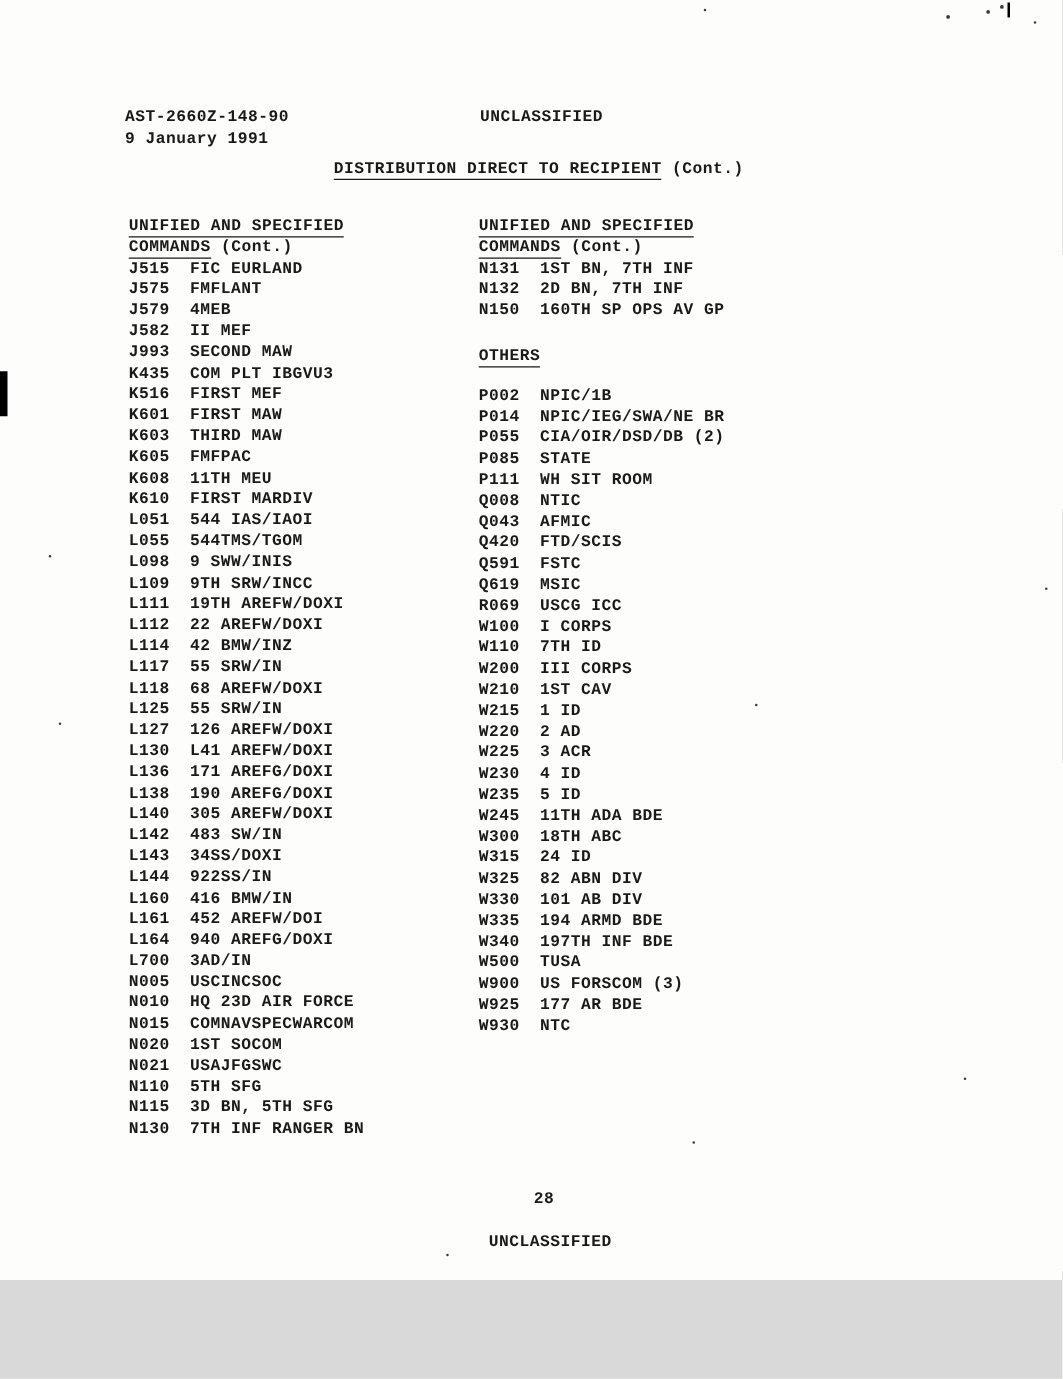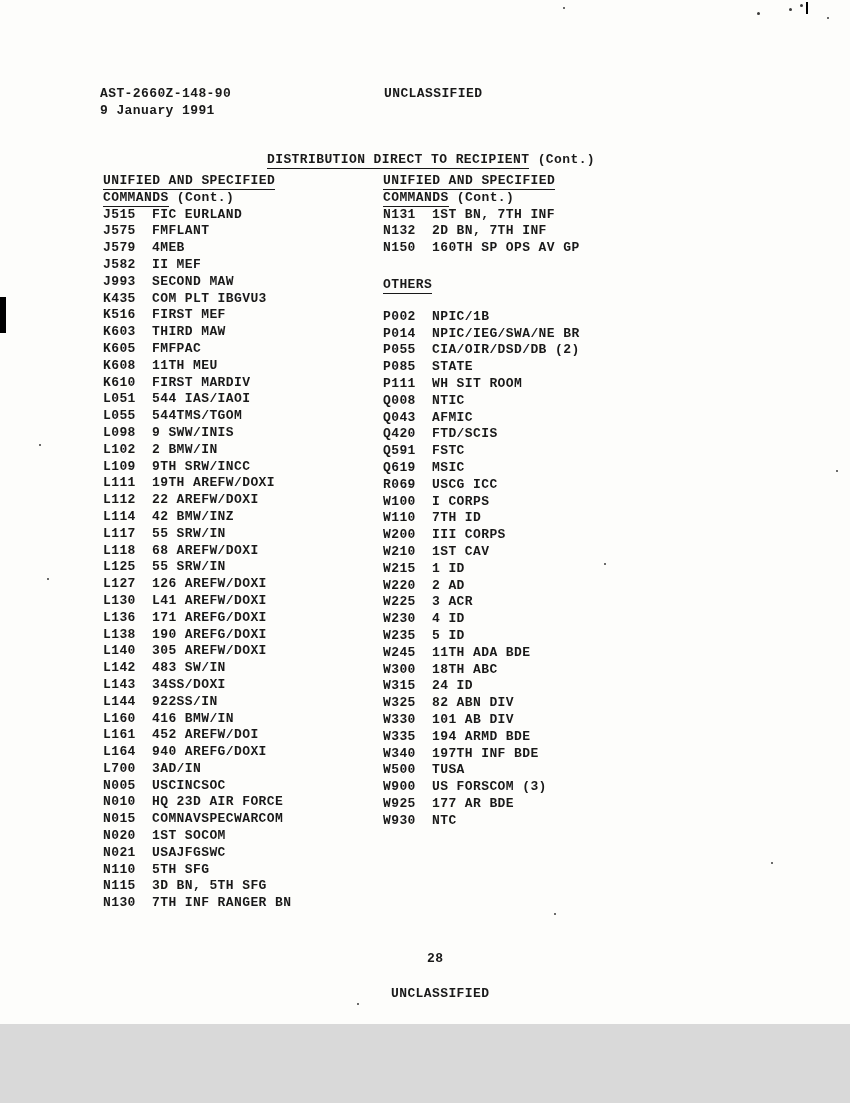--- a/index.html
+++ b/index.html
@@ -15,21 +15,21 @@
     letter-spacing: 0.4px;
     color: #191919;
     overflow: hidden;
     margin: 0 auto;
   }
   .line { line-height: 16.8px; min-height: 16.8px; white-space: pre; }
   .u { border-bottom: 1.6px solid #191919; padding-bottom: 1px; }
 
   .header-doc   { position: absolute; left: 100px; top: 86px; }
   .header-class { position: absolute; left: 384px; top: 86px; }
-  .doc-title    { position: absolute; left: 267px; top: 152px; white-space: pre; }
+  .doc-title    { position: absolute; left: 267px; top: 127px; white-space: pre; }
 
   .col-left  { position: absolute; left: 103px; top: 173px; width: 280px; }
   .col-right { position: absolute; left: 383px; top: 173px; width: 300px; }
   .heading-block { }
 
   .row { line-height: 16.8px; white-space: pre; }
   .code { display: inline-block; width: 49px; }
 
   .others-heading { margin-top: 20px; margin-bottom: 15px; }
 
@@ -96,28 +96,28 @@
       <div class="line"><span class="u">COMMANDS</span><span> (Cont.)</span></div>
     </div>
     <div>
         <div class="row"><span class="code">J515</span><span class="desc">FIC EURLAND</span></div>
         <div class="row"><span class="code">J575</span><span class="desc">FMFLANT</span></div>
         <div class="row"><span class="code">J579</span><span class="desc">4MEB</span></div>
         <div class="row"><span class="code">J582</span><span class="desc">II MEF</span></div>
         <div class="row"><span class="code">J993</span><span class="desc">SECOND MAW</span></div>
         <div class="row"><span class="code">K435</span><span class="desc">COM PLT IBGVU3</span></div>
         <div class="row"><span class="code">K516</span><span class="desc">FIRST MEF</span></div>
+        <div class="row"><span class="code">K601</span><span class="desc">FIRST MAW</span></div>
         <div class="row"><span class="code">K603</span><span class="desc">THIRD MAW</span></div>
         <div class="row"><span class="code">K605</span><span class="desc">FMFPAC</span></div>
         <div class="row"><span class="code">K608</span><span class="desc">11TH MEU</span></div>
         <div class="row"><span class="code">K610</span><span class="desc">FIRST MARDIV</span></div>
         <div class="row"><span class="code">L051</span><span class="desc">544 IAS/IAOI</span></div>
         <div class="row"><span class="code">L055</span><span class="desc">544TMS/TGOM</span></div>
         <div class="row"><span class="code">L098</span><span class="desc">9 SWW/INIS</span></div>
-        <div class="row"><span class="code">L102</span><span class="desc">2 BMW/IN</span></div>
         <div class="row"><span class="code">L109</span><span class="desc">9TH SRW/INCC</span></div>
         <div class="row"><span class="code">L111</span><span class="desc">19TH AREFW/DOXI</span></div>
         <div class="row"><span class="code">L112</span><span class="desc">22 AREFW/DOXI</span></div>
         <div class="row"><span class="code">L114</span><span class="desc">42 BMW/INZ</span></div>
         <div class="row"><span class="code">L117</span><span class="desc">55 SRW/IN</span></div>
         <div class="row"><span class="code">L118</span><span class="desc">68 AREFW/DOXI</span></div>
         <div class="row"><span class="code">L125</span><span class="desc">55 SRW/IN</span></div>
         <div class="row"><span class="code">L127</span><span class="desc">126 AREFW/DOXI</span></div>
         <div class="row"><span class="code">L130</span><span class="desc">L41 AREFW/DOXI</span></div>
         <div class="row"><span class="code">L136</span><span class="desc">171 AREFG/DOXI</span></div>

